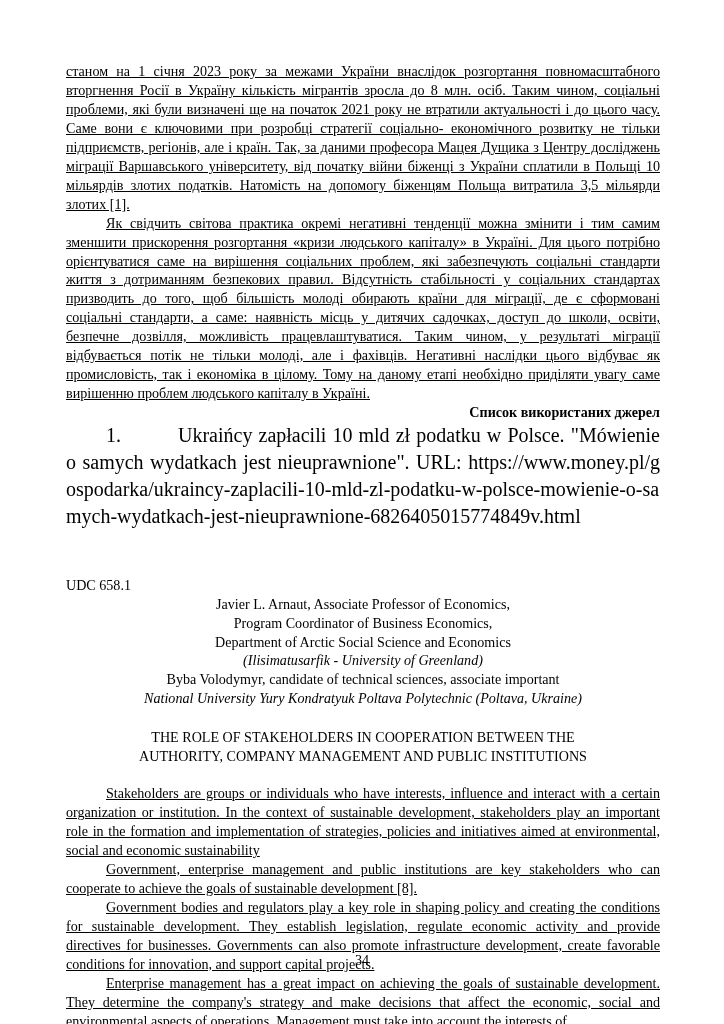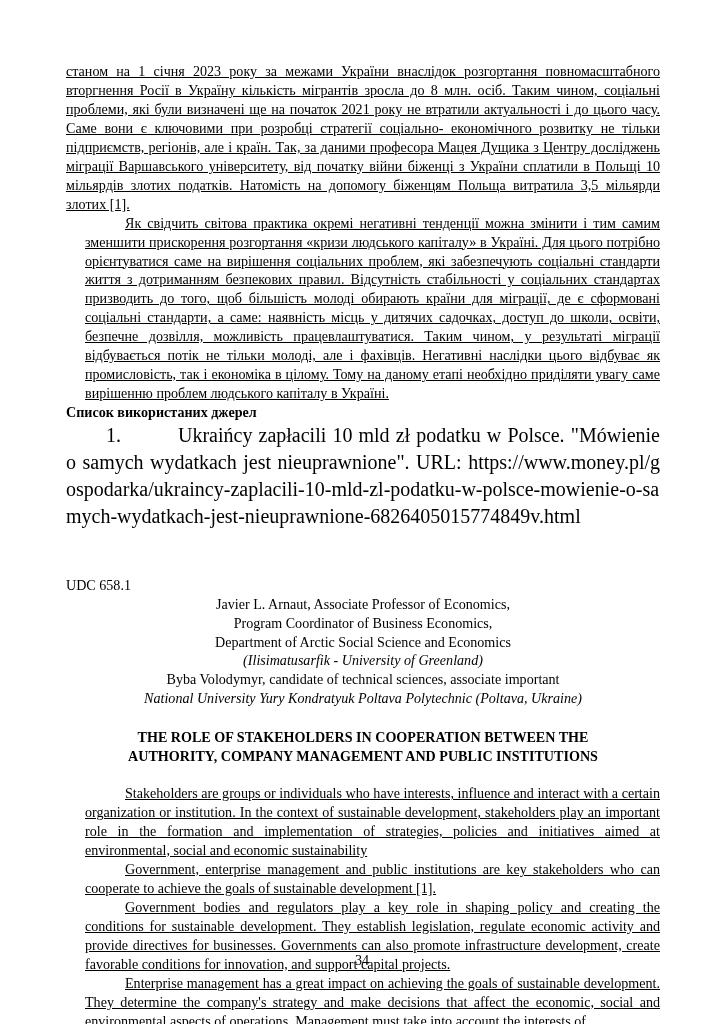--- a/index.html
+++ b/index.html
@@ -29,30 +29,29 @@
     margin: 0;
     font-size: 14.1px;
     line-height: 1.345;
     text-align: justify;
     text-indent: 0;
     hyphens: none;
     text-decoration: underline;
   }
   p.indent {
     text-indent: 40px;
-    margin-left: 19px;
   }
   .italic {
     font-style: italic;
   }
   .heading-sources {
     margin: 0;
     font-size: 14.1px;
     line-height: 1.345;
-    text-align: left;
+    text-align: right;
     font-weight: bold;
   }
   .ref-item {
     margin: 0;
     font-size: 20px;
     line-height: 1.345;
     text-align: justify;
     text-indent: 0;
   }
   .ref-num {
@@ -75,21 +74,21 @@
     line-height: 1.345;
     text-align: center;
   }
   .title-block {
     margin: 0;
     padding-top: 20px;
     padding-bottom: 18px;
     font-size: 14.1px;
     line-height: 1.345;
     text-align: center;
-    font-weight: bold;
+    font-weight: normal;
   }
   .title-block .tline {
     display: block;
   }
   .page-number {
     position: absolute;
     left: 0;
     right: 0;
     top: 952px;
     text-align: center;
@@ -124,21 +123,21 @@
     <p class="author-line italic">(Ilisimatusarfik - University of Greenland)</p>
     <p class="author-line">Byba Volodymyr, candidate of technical sciences, associate important</p>
     <p class="author-line italic">National University Yury Kondratyuk Poltava Polytechnic (Poltava, Ukraine)</p>
 
     <div class="title-block">
       <span class="tline">THE ROLE OF STAKEHOLDERS IN COOPERATION BETWEEN THE</span>
       <span class="tline">AUTHORITY, COMPANY MANAGEMENT AND PUBLIC INSTITUTIONS</span>
     </div>
 
     <p class="body-para indent">Stakeholders are groups or individuals who have interests, influence and interact with a certain organization or institution. In the context of sustainable development, stakeholders play an important role in the formation and implementation of strategies, policies and initiatives aimed at environmental, social and economic sustainability</p>
-    <p class="body-para indent">Government, enterprise management and public institutions are key stakeholders who can cooperate to achieve the goals of sustainable development [1].</p>
+    <p class="body-para indent">Government, enterprise management and public institutions are key stakeholders who can cooperate to achieve the goals of sustainable development [8].</p>
     <p class="body-para indent">Government bodies and regulators play a key role in shaping policy and creating the conditions for sustainable development. They establish legislation, regulate economic activity and provide directives for businesses. Governments can also promote infrastructure development, create favorable conditions for innovation, and support capital projects.</p>
     <p class="body-para indent">Enterprise management has a great impact on achieving the goals of sustainable development. They determine the company's strategy and make decisions that affect the economic, social and environmental aspects of operations. Management must take into account the interests of</p>
 
   </div>
 
   <div class="page-number">34</div>
 
 </div>
 
 </body></html>

